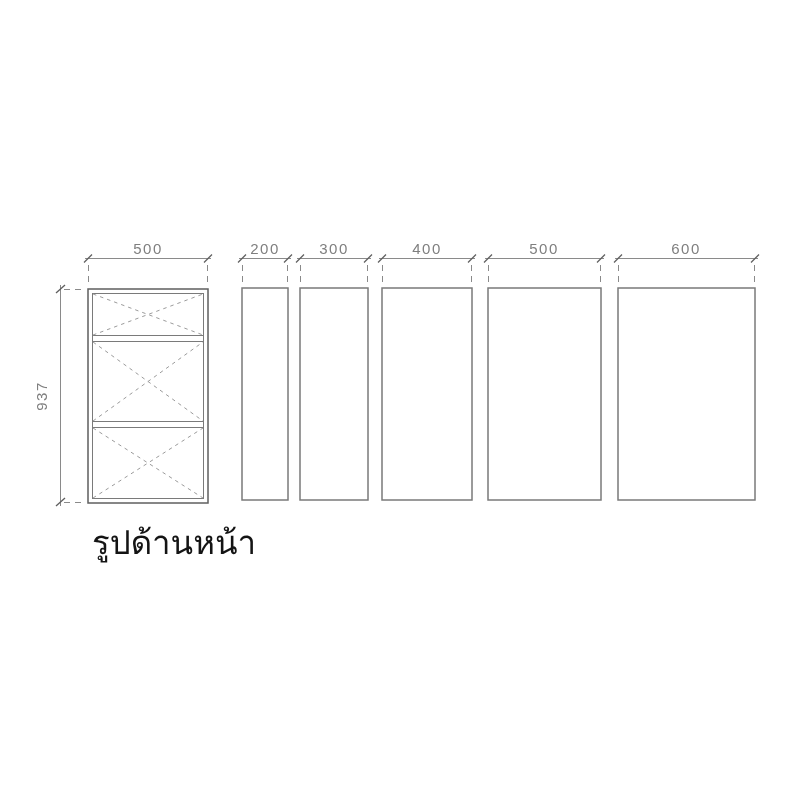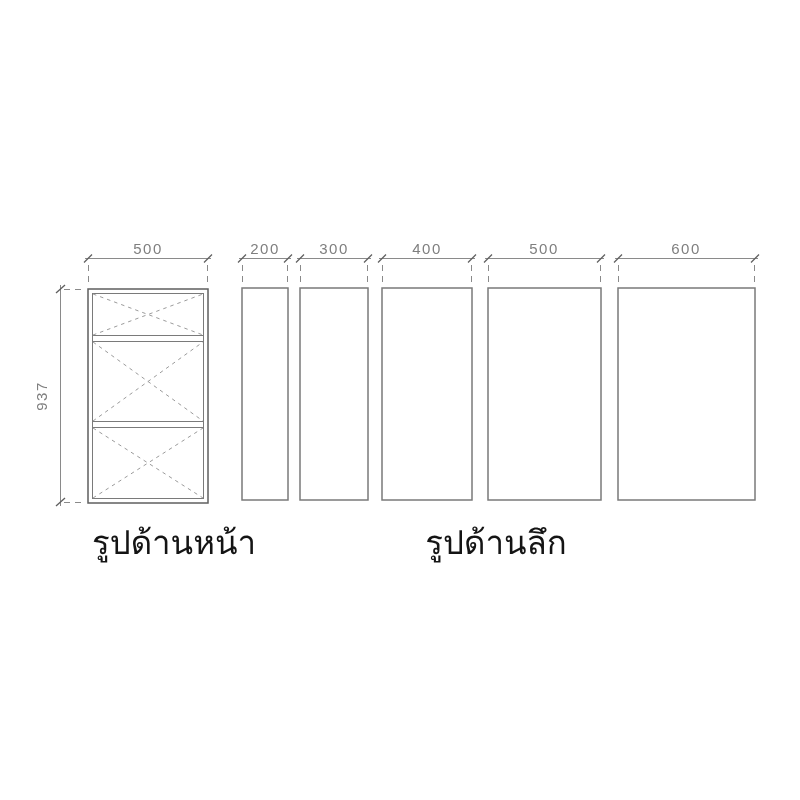--- a/index.html
+++ b/index.html
@@ -174,15 +174,14 @@
           </g>
         </g>
         <text class="dim-text" x="686" y="254" text-anchor="middle">600</text>
         <rect x="618" y="288" width="137" height="212" fill="#ffffff" stroke="#7a7a7a" stroke-width="1.5"></rect>
       </g>
     </g>
   </svg>
 
   <div class="view-label label-front">รูปด้านหน้า</div>
 
-  <div class="view-label label-depth">รูปด้านลึก</div>
 
 </div>
 
 </body></html>

